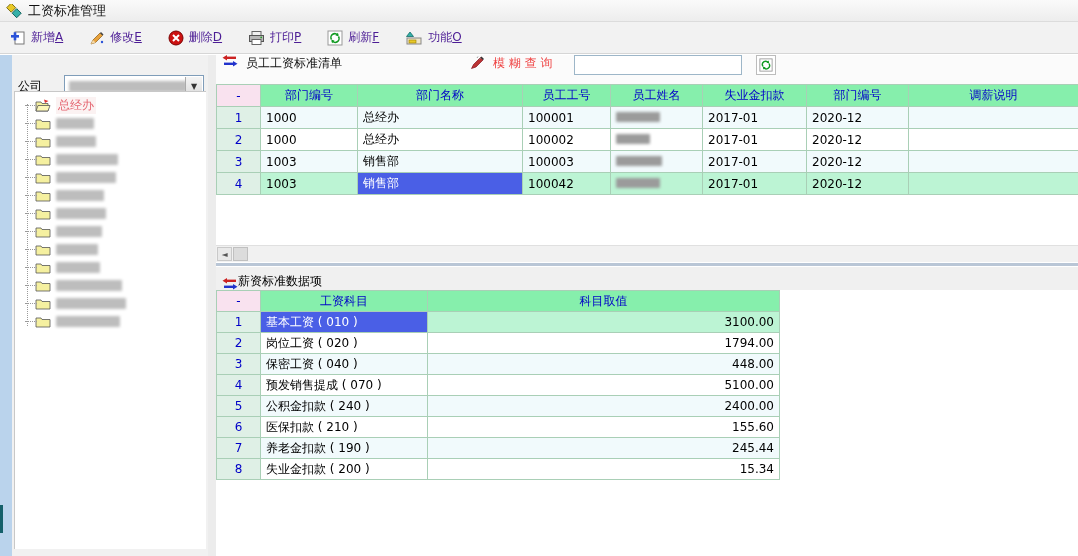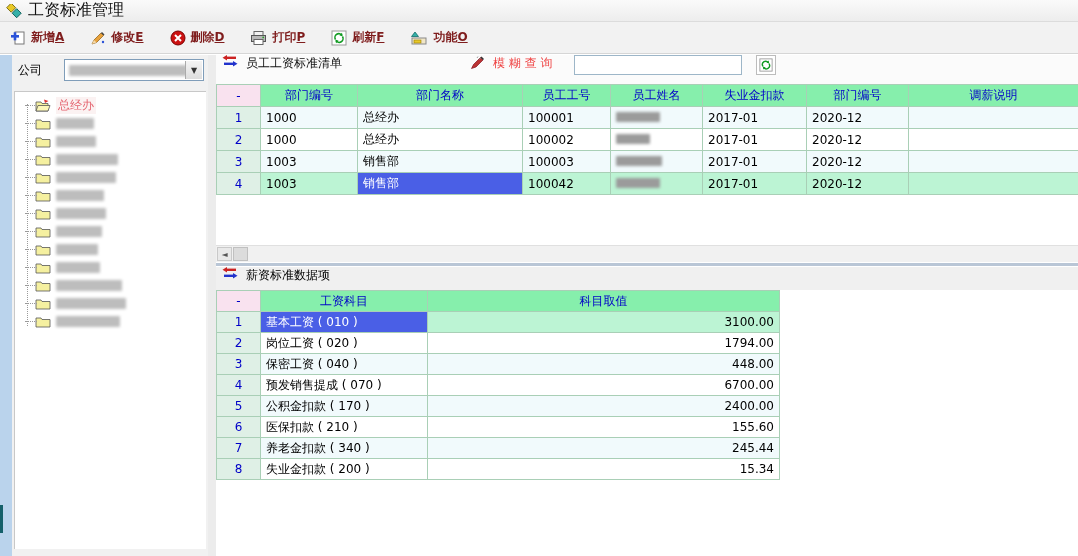--- a/index.html
+++ b/index.html
@@ -3,34 +3,34 @@
 <meta charset="utf-8">
 <style>
   * { margin:0; padding:0; box-sizing:border-box; }
   html,body { width:1078px; height:556px; overflow:hidden; }
   body { font-family:"DejaVu Sans","Liberation Sans",sans-serif; font-size:12px; color:#000; background:#fff; position:relative; }
 
   
   #titlebar { position:absolute; left:0; top:0; width:1078px; height:22px;
     background:linear-gradient(#fafafa,#ededed); border-bottom:1px solid #dcdcdc;
     display:flex; align-items:center; padding-left:6px; gap:6px; }
-  #titlebar .ttl { font-size:16px; color:#111; }
+  #titlebar .ttl { font-size:13px; color:#111; }
 
   
   #toolbar { position:absolute; left:0; top:22px; width:1078px; height:32px;
     background:#f2f2f2; border-bottom:1px solid #d6d6d6;
     display:flex; align-items:center; padding-left:10px; gap:26px; }
   .tbtn { display:flex; align-items:center; gap:5px; cursor:default; }
-  .tbtn span.lbl { color:#7f1d1d;font-weight:bold; }
+  .tbtn span.lbl { color:#4c1d95; }
 
   
   #leftstrip { position:absolute; left:0; top:55px; width:12px; height:501px; background:#bad3ec; }
   #leftaccent { position:absolute; left:0; top:505px; width:3px; height:28px; background:#15606a; }
   #leftpanel { position:absolute; left:12px; top:55px; width:196px; height:501px; background:#f1f1f1; }
-  .companyrow { display:flex; align-items:center; gap:8px; padding:4px 4px 6px 6px; }
+  .companyrow { display:flex; align-items:center; gap:8px; padding:20px 4px 6px 6px; }
   .companyrow .clabel { width:38px; }
   .combo { flex:1; height:22px; background:#fff; border:1px solid #7f9db9; display:flex; align-items:center; position:relative; padding-left:4px; }
   .combo .arrowbtn { position:absolute; right:1px; top:1px; width:17px; height:18px;
     background:linear-gradient(#f4f4f4,#ddd); border-left:1px solid #aaa;
     display:flex; align-items:center; justify-content:center; font-size:8px; color:#333; }
   #tree { position:absolute; left:2px; top:36px; width:192px; height:458px; background:#fff;
     border-top:1px solid #c8c8c8; border-left:1px solid #c8c8c8; padding-top:4px; }
   .titem { height:18px; display:flex; align-items:center; padding-left:20px; position:relative; }
   .titem .stub { position:absolute; left:10px; top:9px; width:12px; border-top:1px dotted #9a9a9a; }
   #treeline { position:absolute; left:12px; top:12px; height:222px; border-left:1px dotted #9a9a9a; }
@@ -41,21 +41,21 @@
   .redact.dark { background:#9b9b9b; height:10px; }
 
   
   #vsplit { position:absolute; left:208px; top:55px; width:8px; height:501px; background:#ececec; }
 
   
   #rightarea { position:absolute; left:216px; top:55px; width:862px; height:501px; background:#fff; }
   .panelhead { display:flex; align-items:flex-start; gap:8px; height:29px; padding-left:6px; background:#fbfbfb; }
   .panelhead .ptitle { color:#111; }
   #bottomhead { position:absolute; left:0; top:212px; width:862px; height:23px; background:#f0f0f0;
-    display:flex; align-items:flex-start; gap:8px; padding-left:6px; }
+    display:flex; align-items:flex-end; padding-left:6px; }
 
   .searchlbl { color:#ef4444; margin-left:0; }
   #searchbox { width:168px; height:20px; border:1px solid #9db6c8; background:#fff; margin-left:14px; padding:0 3px; font-size:12px; }
   .iconbtn { width:20px; height:20px; border:1px solid #bcbcbc; background:#fff; margin-left:6px;
     display:flex; align-items:center; justify-content:center; }
 
   
   table.grid { border-collapse:collapse; table-layout:fixed; }
   table.grid td, table.grid th { border:1px solid #a9cfb6; height:22px; padding:0 5px;
     overflow:hidden; white-space:nowrap; font-weight:normal; }
@@ -388,35 +388,35 @@
       <td class="data money">1794.00</td>
     </tr>
     <tr class="r-az">
       <td class="num">3</td>
       <td class="data">保密工资 ( 040 )</td>
       <td class="data money">448.00</td>
     </tr>
     <tr class="r-wh">
       <td class="num">4</td>
       <td class="data">预发销售提成 ( 070 )</td>
-      <td class="data money">6700.00</td>
+      <td class="data money">5100.00</td>
     </tr>
     <tr class="r-az">
       <td class="num">5</td>
-      <td class="data">公积金扣款 ( 170 )</td>
+      <td class="data">公积金扣款 ( 240 )</td>
       <td class="data money">2400.00</td>
     </tr>
     <tr class="r-wh">
       <td class="num">6</td>
       <td class="data">医保扣款 ( 210 )</td>
       <td class="data money">155.60</td>
     </tr>
     <tr class="r-az">
       <td class="num">7</td>
-      <td class="data">养老金扣款 ( 340 )</td>
+      <td class="data">养老金扣款 ( 190 )</td>
       <td class="data money">245.44</td>
     </tr>
     <tr class="r-wh">
       <td class="num">8</td>
       <td class="data">失业金扣款 ( 200 )</td>
       <td class="data money">15.34</td>
     </tr>
   </tbody>
     </table>
 </div>

